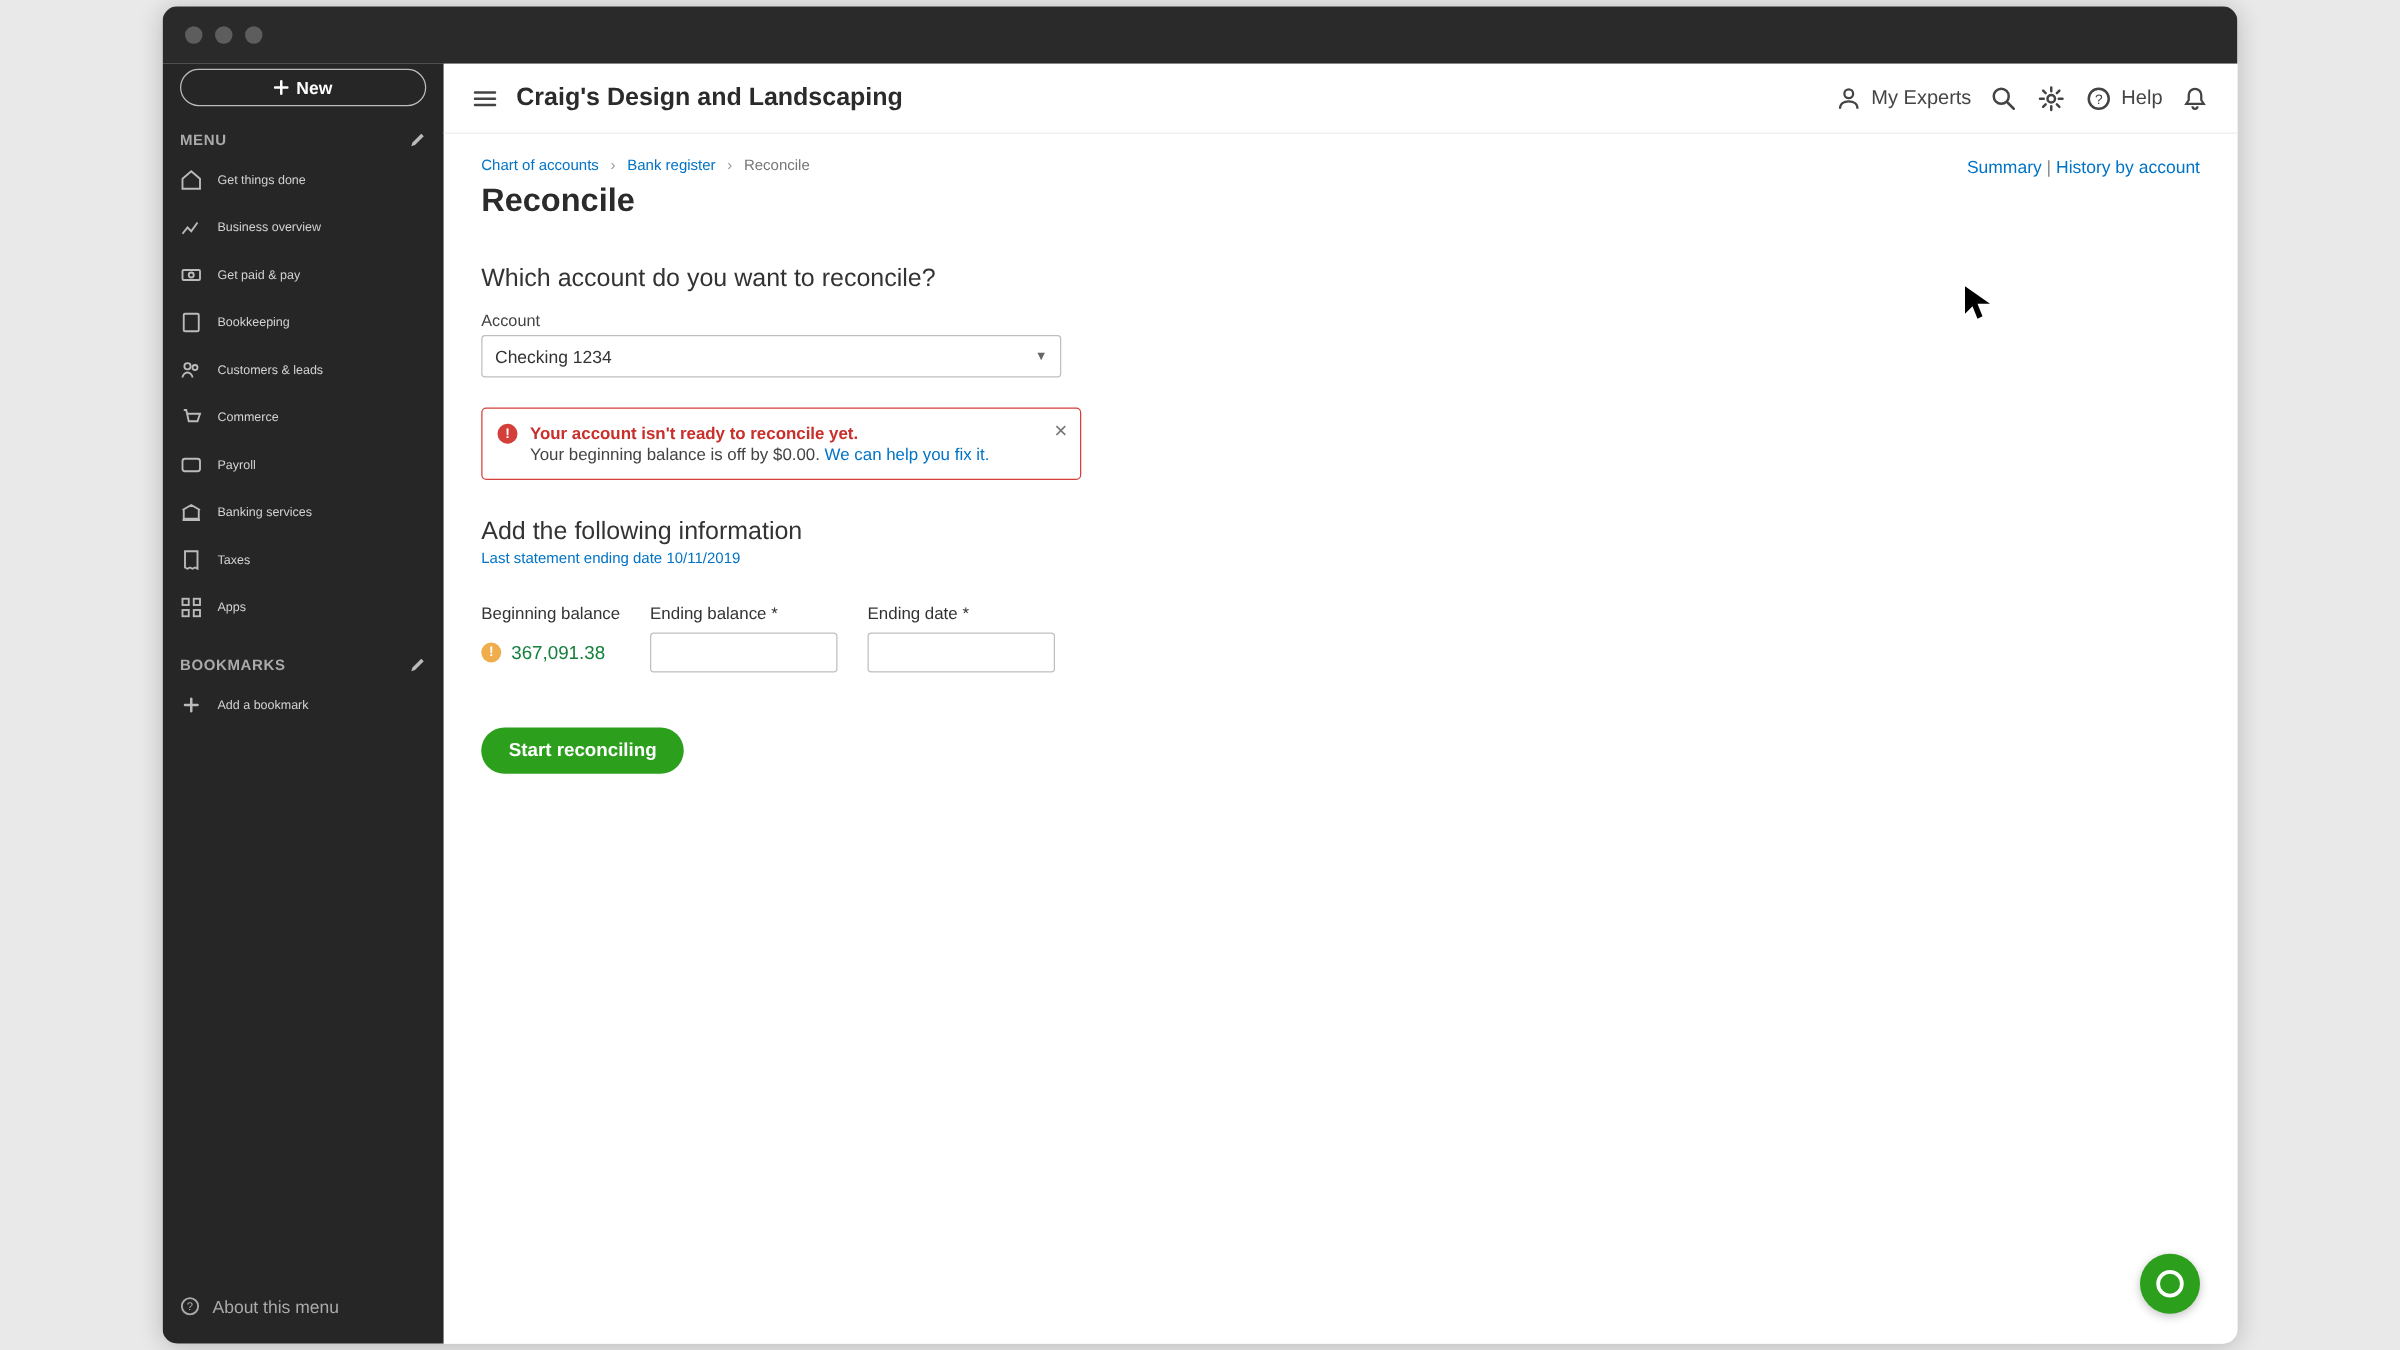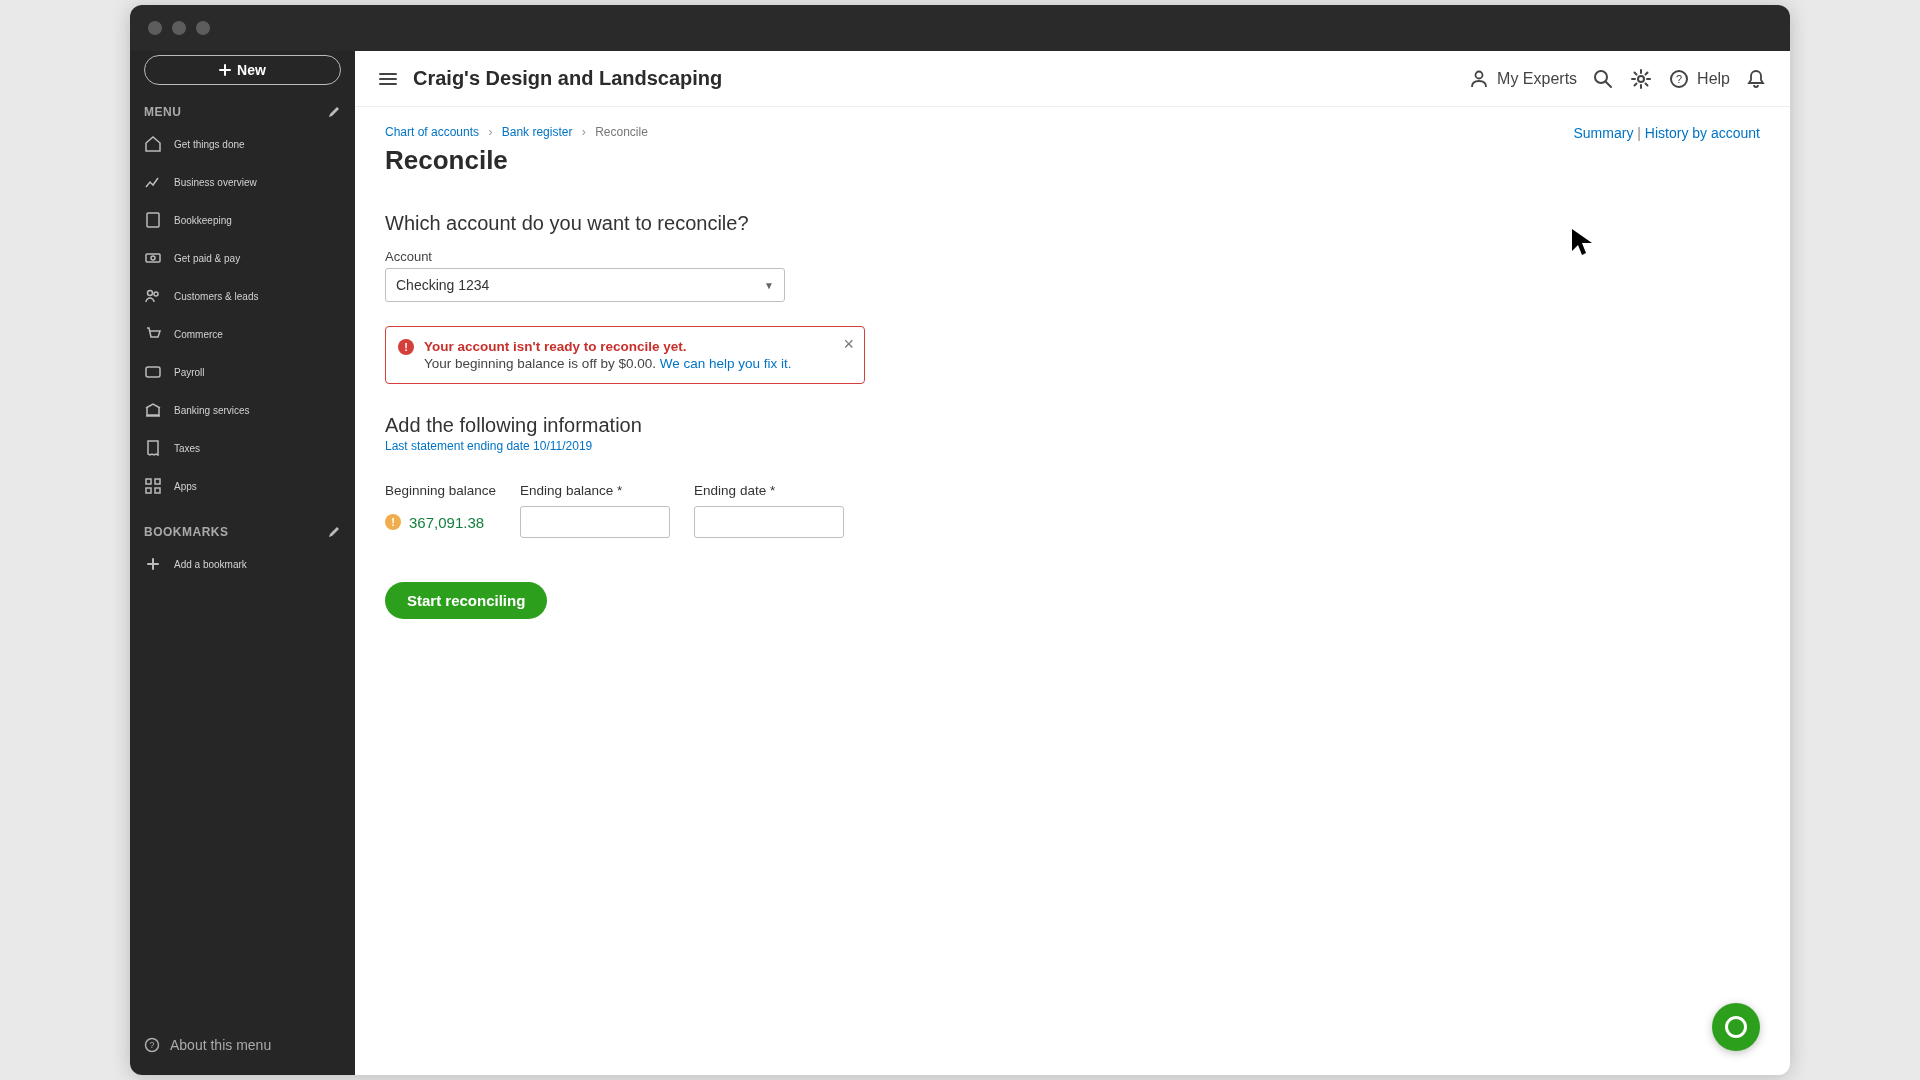--- a/index.html
+++ b/index.html
@@ -92,21 +92,21 @@
   .crumbs-row { display:flex; justify-content:space-between; align-items:flex-start; }
   .crumbs { font-size:12px; color:#777; }
   .crumbs a { color:#0073c6; text-decoration:none; cursor:pointer;}
   .crumb-sep { margin:0 6px; color:#999;}
   .top-links { font-size:14px; color:#888; }
   .top-links a { color:#0073c6; text-decoration:none; cursor:pointer; }
   .page-title { font-size:26px; font-weight:700; color:#2b2b2b; margin-top:4px; margin-bottom:36px;}
   .section-q { font-size:20px; color:#333; margin-bottom:14px; font-weight:500;}
   .field-label { font-size:13px; color:#444; margin-bottom:4px; display:block;}
   .account-select {
-    width: 400px; height:34px; border:1px solid #bfbfbf; border-radius:3px;
+    width: 464px; height:34px; border:1px solid #bfbfbf; border-radius:3px;
     display:flex;align-items:center;justify-content:space-between;
     padding:0 10px; font-size:14px; color:#333; background:#fff; cursor:pointer;
   }
   .caret { font-size:10px; color:#666;}
   .alert {
     margin-top:24px; width:480px; border:1px solid #d43f3a; border-radius:4px;
     padding: 12px 36px 12px 38px; position:relative; font-size:13.5px; color:#444;
     background:#fff;
   }
   .alert-icon { position:absolute; left:12px; top:12px; width:16px;height:16px;border-radius:50%;background:#d43f3a;color:#fff;font-size:11px;font-weight:700;display:flex;align-items:center;justify-content:center;}
@@ -182,33 +182,33 @@
         <span class="mi-icon">
             <svg width="18" height="18" viewBox="0 0 18 18">
               <path d="M2 14l4-5 3 3 5-7" fill="none" stroke="#bbb" stroke-width="1.5"></path>
             </svg>
           </span>
         <span>Business overview</span>
       </div>
       <div class="menu-item">
         <span class="mi-icon">
             <svg width="18" height="18" viewBox="0 0 18 18">
-              <rect x="3" y="2" width="12" height="14" rx="1" fill="none" stroke="#bbb" stroke-width="1.5"></rect>
-            </svg>
-          </span>
-        <span>Bookkeeping</span>
-      </div>
-      <div class="menu-item">
-        <span class="mi-icon">
-            <svg width="18" height="18" viewBox="0 0 18 18">
               <rect x="2" y="5" width="14" height="8" rx="1" fill="none" stroke="#bbb" stroke-width="1.5"></rect>
               <circle cx="9" cy="9" r="2" fill="none" stroke="#bbb" stroke-width="1.5"></circle>
             </svg>
           </span>
         <span>Get paid &amp; pay</span>
+      </div>
+      <div class="menu-item">
+        <span class="mi-icon">
+            <svg width="18" height="18" viewBox="0 0 18 18">
+              <rect x="3" y="2" width="12" height="14" rx="1" fill="none" stroke="#bbb" stroke-width="1.5"></rect>
+            </svg>
+          </span>
+        <span>Bookkeeping</span>
       </div>
       <div class="menu-item">
         <span class="mi-icon">
             <svg width="18" height="18" viewBox="0 0 18 18">
               <circle cx="6" cy="6" r="2.5" fill="none" stroke="#bbb" stroke-width="1.5"></circle>
               <circle cx="12" cy="7" r="2" fill="none" stroke="#bbb" stroke-width="1.5"></circle>
               <path d="M2 15c0-2 2-4 4-4s4 2 4 4" fill="none" stroke="#bbb" stroke-width="1.5"></path>
             </svg>
           </span>
         <span>Customers &amp; leads</span>

